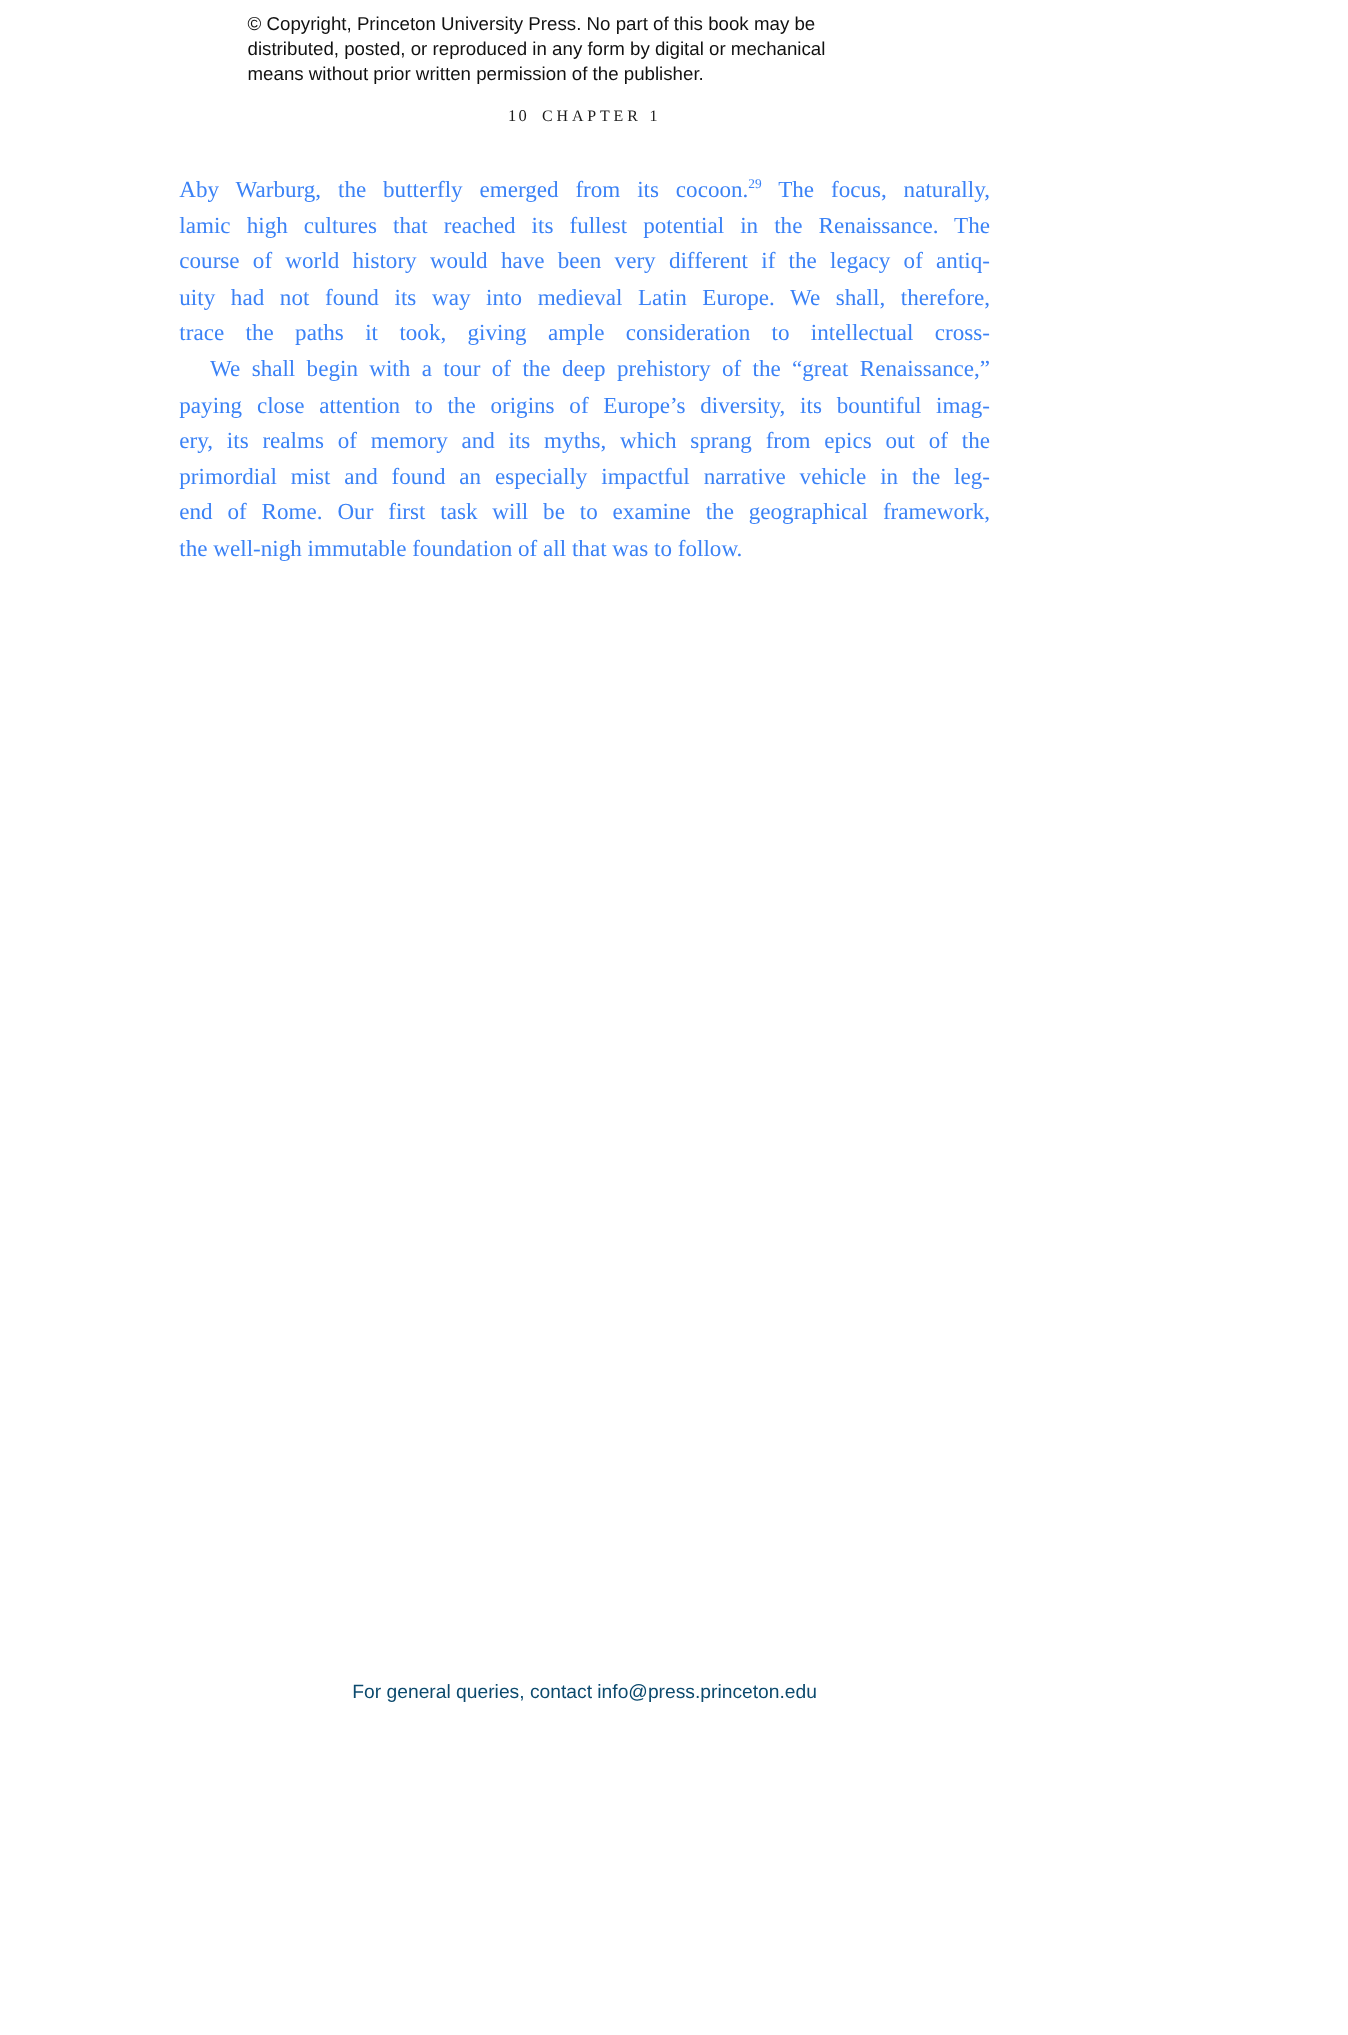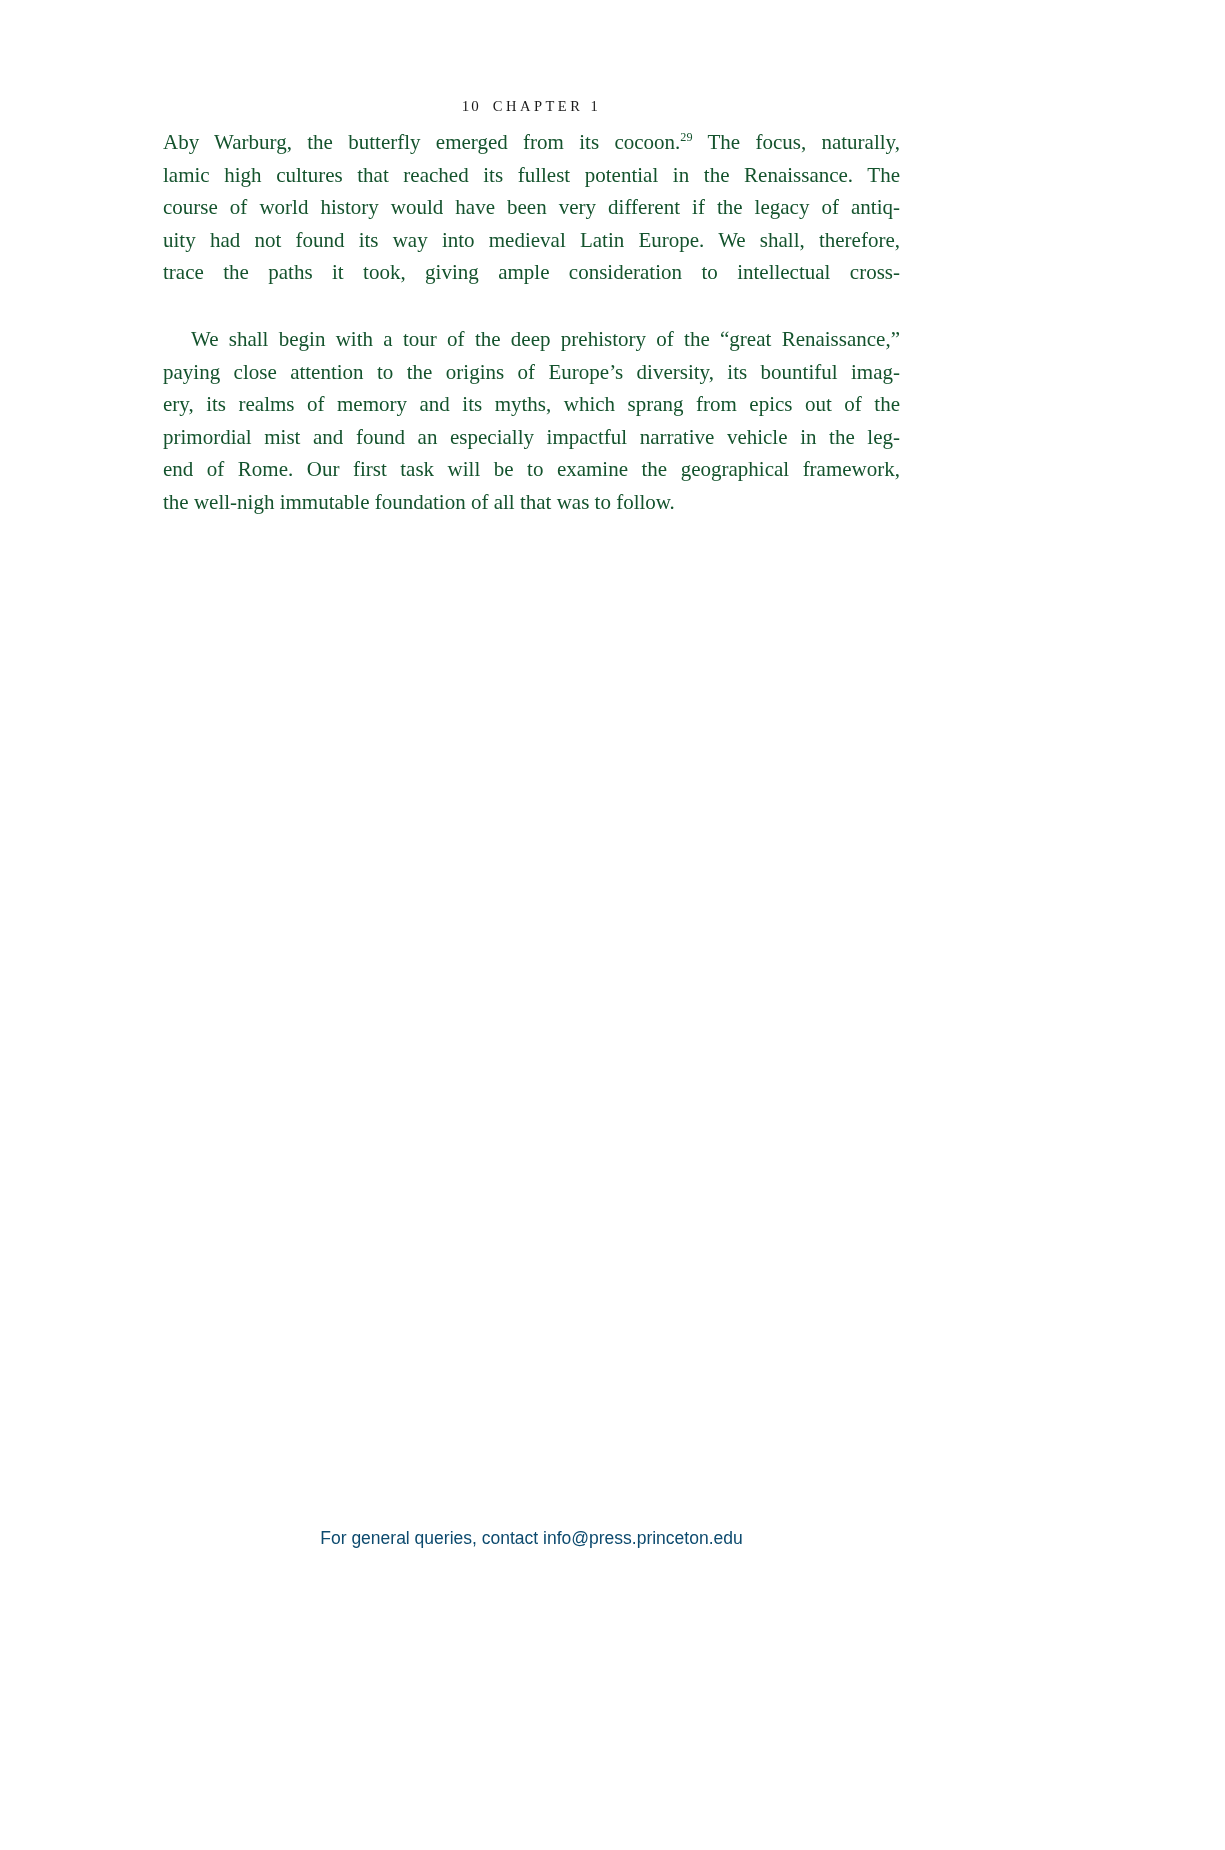--- a/index.html
+++ b/index.html
@@ -45,35 +45,35 @@
   }
   .running-head .chapter {
     letter-spacing: 3.5px;
     font-size: 14.5px;
   }
 
   
   .body-text {
     position: absolute;
     left: 163px;
-    top: 126px;
+    top: 156px;
     width: 737px;
     font-family: "Liberation Serif", "DejaVu Serif", serif;
     font-size: 21px;
     line-height: 32.6px;
-    color: #14532d;
+    color: #3b82f6;
   }
   .paragraph { margin: 0; }
   .line {
     text-align: justify;
     text-align-last: justify;
     white-space: normal;
   }
   .line.last { text-align-last: left; }
-  .line.indent { padding-left: 28px; margin-top: 34px; }
+  .line.indent { padding-left: 28px; }
   .line sup {
     font-size: 0.58em;
     line-height: 0;
     vertical-align: super;
     letter-spacing: 0;
   }
 
   
   .footer {
     position: absolute;
@@ -84,20 +84,25 @@
     font-family: "Liberation Sans", sans-serif;
     font-size: 17.5px;
     color: #0c4a6e;
   }
 </style>
 </head>
 <body>
 
 <div class="page">
 
+  <div class="copyright">
+      <div>© Copyright, Princeton University Press. No part of this book may be</div>
+      <div>distributed, posted, or reproduced in any form by digital or mechanical</div>
+      <div>means without prior written permission of the publisher.</div>
+    </div>
 
   <div class="running-head">
     <span class="pagenum">10</span><span class="chapter">CHAPTER 1</span>
   </div>
 
   <div class="body-text">
       <div class="paragraph">
         <div class="line"><span>Aby Warburg, the butterfly emerged from its cocoon.</span><sup>29</sup><span> The focus, naturally,</span></div>
         <div class="line">lamic high cultures that reached its fullest potential in the Renaissance. The</div>
         <div class="line">course of world history would have been very different if the legacy of antiq-</div>

